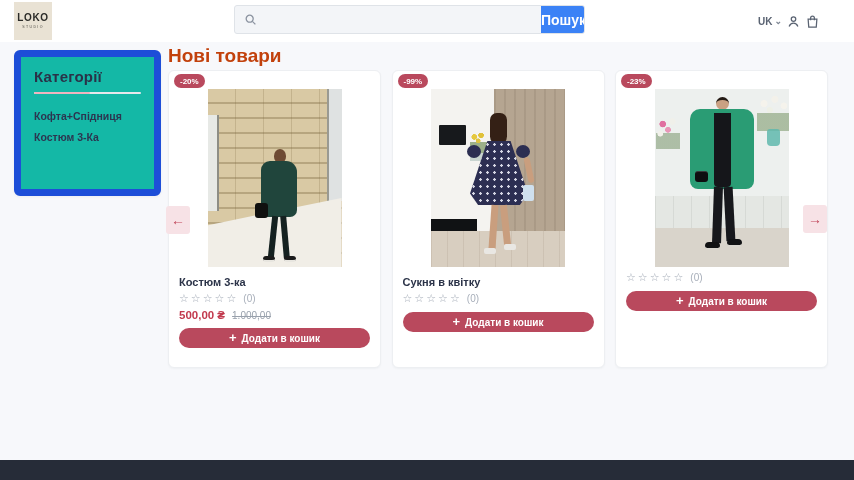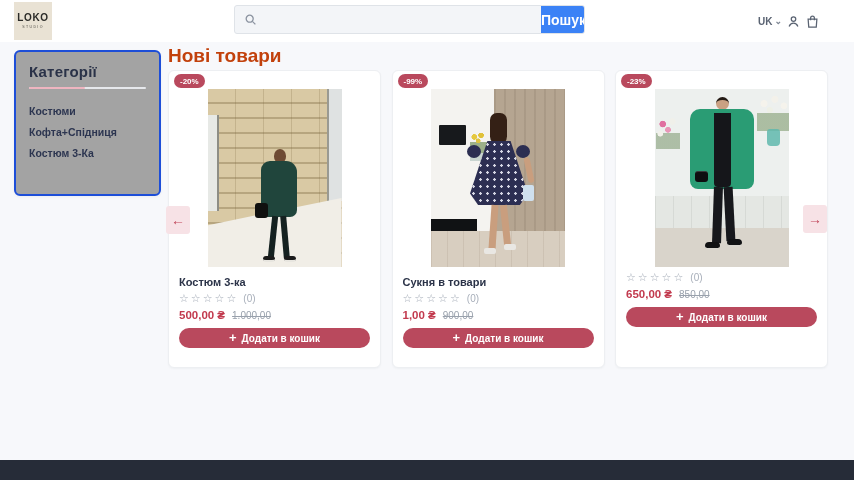--- a/index.html
+++ b/index.html
@@ -19,22 +19,22 @@
   .search-icon { display:flex; align-items:center; padding:0 6px 0 9px; color:#8b93a0; }
   .search-input { flex:1; border:none; outline:none; background:transparent; font-size:11px; color:#3a4252; }
   .search-btn { width:43px; border:none; background:#3b82f6; color:#fff; font-size:14px; font-weight:bold; cursor:pointer; }
 
   .header-right { position:absolute; right:34px; top:0; height:42px; display:flex; align-items:center; gap:4px; }
   .lang { display:flex; align-items:center; gap:2px; font-size:10px; font-weight:bold; color:#5a6372; cursor:pointer; }
   .lang .chev { font-size:9px; color:#7b8492; line-height:1; }
   .hicon { display:flex; align-items:center; color:#5a6372; cursor:pointer; }
 
   
-  .sidebar { position:absolute; left:14px; top:50px; width:147px; height:146px; background:#a3a3a3;
-             border:2px solid #1d4ed8; border-radius:6px; box-shadow:0 1px 3px rgba(30,40,60,.05); padding:11px 13px; }
+  .sidebar { position:absolute; left:14px; top:50px; width:147px; height:146px; background:#14b8a6;
+             border:7px solid #1d4ed8; border-radius:6px; box-shadow:0 1px 3px rgba(30,40,60,.05); padding:11px 13px; }
   .sidebar-title { font-size:15px; font-weight:bold; color:#2a3248; letter-spacing:.2px; }
   .sidebar-rule { margin-top:7px; height:2px; background:#e6e8ec; border-radius:1px; position:relative; }
   .sidebar-rule-accent { position:absolute; left:0; top:0; height:2px; width:56px; background:#efb5c0; border-radius:1px; }
   .cat-list { list-style:none; margin-top:11px; }
   .cat-list li { font-size:10.5px; font-weight:bold; color:#2c3550; padding:4.6px 0; cursor:pointer; }
 
   
   .main-title { position:absolute; left:168px; top:45px; font-size:19px; font-weight:bold; color:#c2410c; }
 
   .cards { position:absolute; left:168px; top:70px; width:660px; display:flex; justify-content:space-between; }
@@ -182,21 +182,20 @@
       </span>
     </div>
   </header>
 
   <aside class="sidebar">
     <h2 class="sidebar-title">Категорії</h2>
     <div class="sidebar-rule">
       <div class="sidebar-rule-accent"></div>
     </div>
     <ul class="cat-list">
-      <li>Костюми</li>
       <li>Кофта+Спідниця</li>
       <li>Костюм 3-Ка</li>
     </ul>
   </aside>
 
   <h1 class="main-title">Нові товари</h1>
 
   <div class="cards">
 
     <article class="card">
@@ -244,28 +243,24 @@
         <div class="s2-sleeve2"></div>
         <div class="s2-dress"></div>
         <div class="s2-arm"></div>
         <div class="s2-leg1"></div>
         <div class="s2-leg2"></div>
         <div class="s2-shoe1"></div>
         <div class="s2-shoe2"></div>
         <div class="s2-clutch"></div>
       </div>
       <div class="card-body">
-        <h3 class="p-name">Сукня в товари</h3>
+        <h3 class="p-name">Сукня в квітку</h3>
         <div class="rating">
           <span class="stars">☆☆☆☆☆</span>
           <span class="rcount">(0)</span>
-        </div>
-        <div class="prices">
-          <span class="price">1,00 ₴</span>
-          <span class="old-price">900,00</span>
         </div>
         <button class="add-btn">
           <span class="plus">+</span>
           <span>Додати в кошик</span>
         </button>
       </div>
     </article>
 
     <article class="card">
       <span class="badge">-23%</span>
@@ -282,24 +277,20 @@
         <div class="s3-leg1"></div>
         <div class="s3-leg2"></div>
         <div class="s3-shoe1"></div>
         <div class="s3-shoe2"></div>
       </div>
       <div class="card-body">
         <div class="rating">
           <span class="stars">☆☆☆☆☆</span>
           <span class="rcount">(0)</span>
         </div>
-        <div class="prices">
-          <span class="price">650,00 ₴</span>
-          <span class="old-price">850,00</span>
-        </div>
         <button class="add-btn">
           <span class="plus">+</span>
           <span>Додати в кошик</span>
         </button>
       </div>
     </article>
 
   </div>
 
   <button class="nav-arrow nav-prev">←</button>

